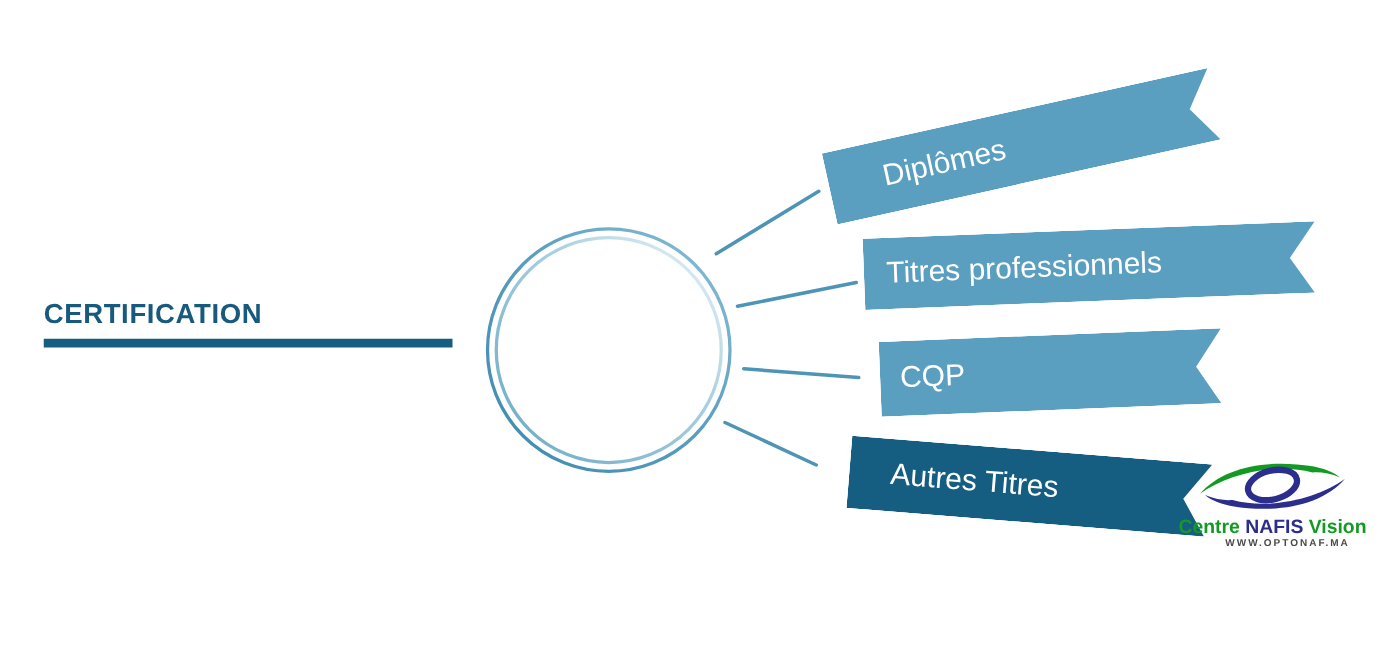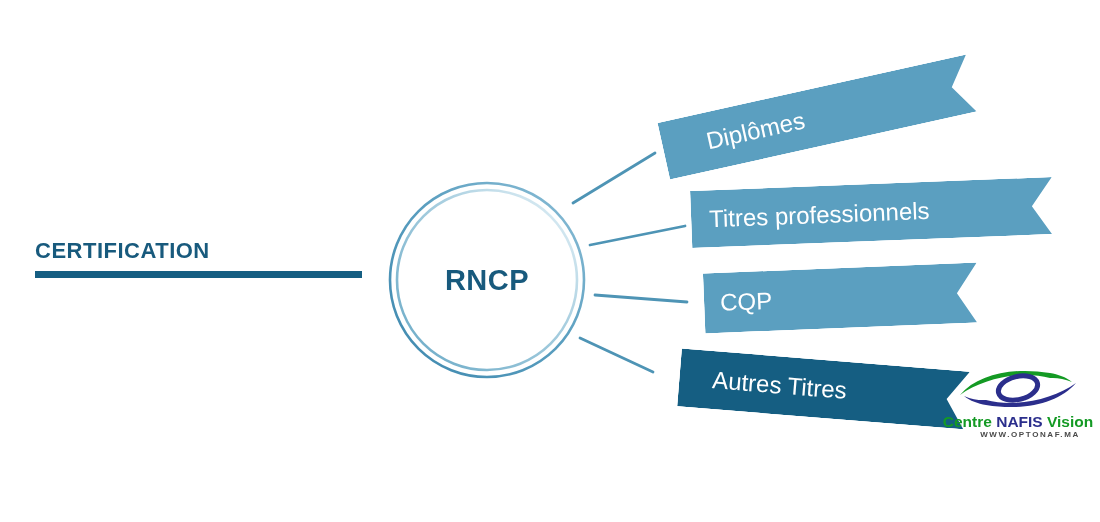--- a/index.html
+++ b/index.html
@@ -81,21 +81,20 @@
     <g stroke="#4E94B5" stroke-width="2.8" stroke-linecap="round">
       <line x1="573" y1="203" x2="655" y2="153"></line>
       <line x1="590" y1="245" x2="685" y2="226"></line>
       <line x1="595" y1="295" x2="687" y2="302"></line>
       <line x1="580" y1="338" x2="653" y2="372"></line>
     </g>
     <circle cx="487" cy="280" r="97" fill="none" stroke="url(#ring1)" stroke-width="2.6"></circle>
     <circle cx="487" cy="280" r="90" fill="none" stroke="url(#ring2)" stroke-width="2.6"></circle>
   </svg>
 
-  <div class="hub-label">RNCP</div>
 
   <div class="banner light b1">
     <span>Diplômes</span>
   </div>
   <div class="banner light b2">
     <span>Titres professionnels</span>
   </div>
   <div class="banner light b3">
     <span>CQP</span>
   </div>

